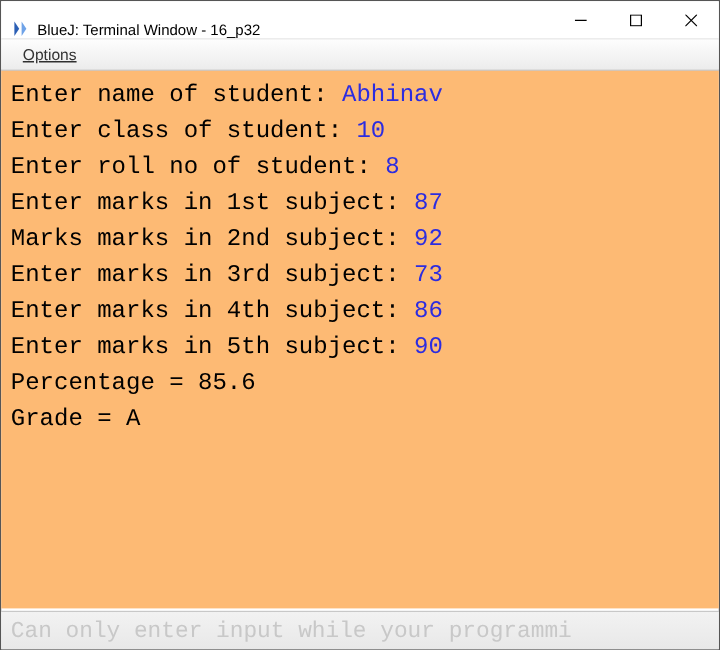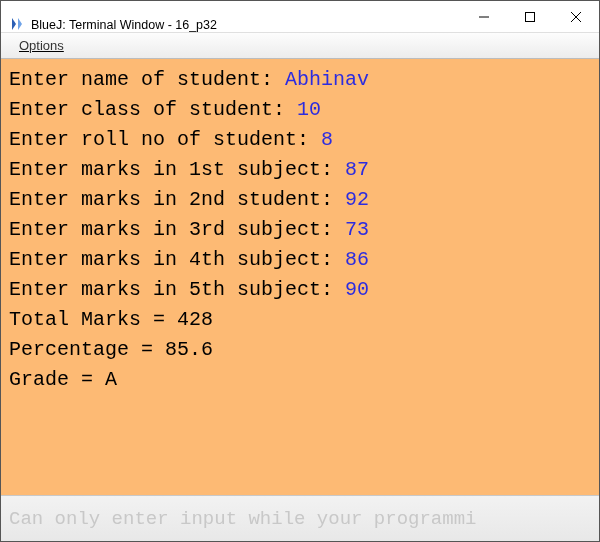--- a/index.html
+++ b/index.html
@@ -82,21 +82,21 @@
       white-space: pre;
     }
     .user-input {
       color: #2c2ce0;
     }
     .input-bar {
       position: absolute;
       bottom: 0;
       left: 0;
       right: 0;
-      height: 46px;
+      height: 32px;
       background: linear-gradient(to bottom, #f2f2f2, #e8e8e8);
       border-top: 1px solid #c8c8c8;
       display: flex;
       align-items: center;
       padding: 0 8px;
       font-family: "Consolas", "Courier New", monospace;
       font-size: 19px;
       color: #c8c8c8;
       white-space: nowrap;
       overflow: hidden;
@@ -141,25 +141,24 @@
 
 <div class="menubar">
   <span class="menu-item">Options</span>
 </div>
 
 <div class="terminal" id="terminal-output">
       <div class="terminal-line"><span>Enter name of student: </span><span class="user-input">Abhinav</span></div>
       <div class="terminal-line"><span>Enter class of student: </span><span class="user-input">10</span></div>
       <div class="terminal-line"><span>Enter roll no of student: </span><span class="user-input">8</span></div>
       <div class="terminal-line"><span>Enter marks in 1st subject: </span><span class="user-input">87</span></div>
-      <div class="terminal-line"><span>Enter marks in 2nd student: </span><span class="user-input">92</span></div>
+      <div class="terminal-line"><span>Marks marks in 2nd subject: </span><span class="user-input">92</span></div>
       <div class="terminal-line"><span>Enter marks in 3rd subject: </span><span class="user-input">73</span></div>
       <div class="terminal-line"><span>Enter marks in 4th subject: </span><span class="user-input">86</span></div>
       <div class="terminal-line"><span>Enter marks in 5th subject: </span><span class="user-input">90</span></div>
-      <div class="terminal-line"><span>Total Marks = 428</span></div>
       <div class="terminal-line"><span>Percentage = 85.6</span></div>
       <div class="terminal-line"><span>Grade = A</span></div>
     </div>
 
 <div class="input-bar">
   <span>Can only enter input while your programmi</span>
 </div>
 
 </div>
 

